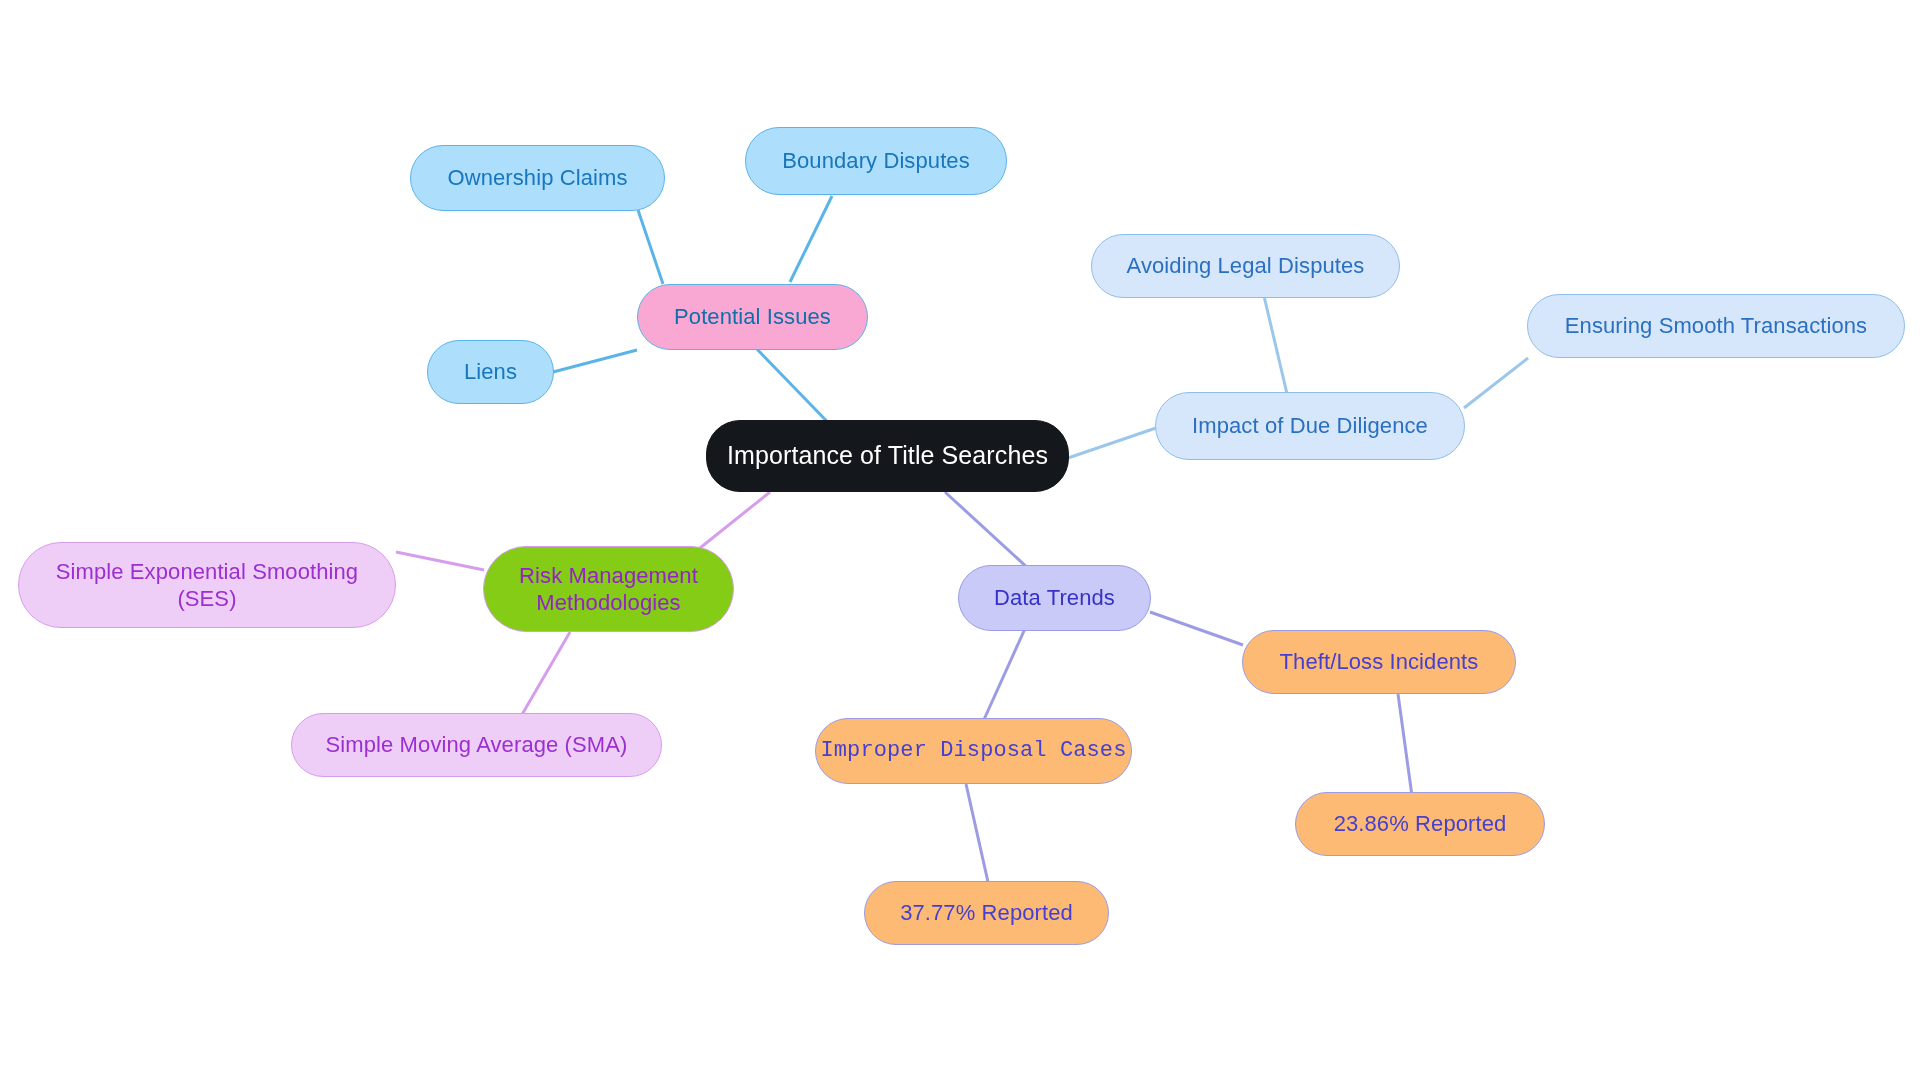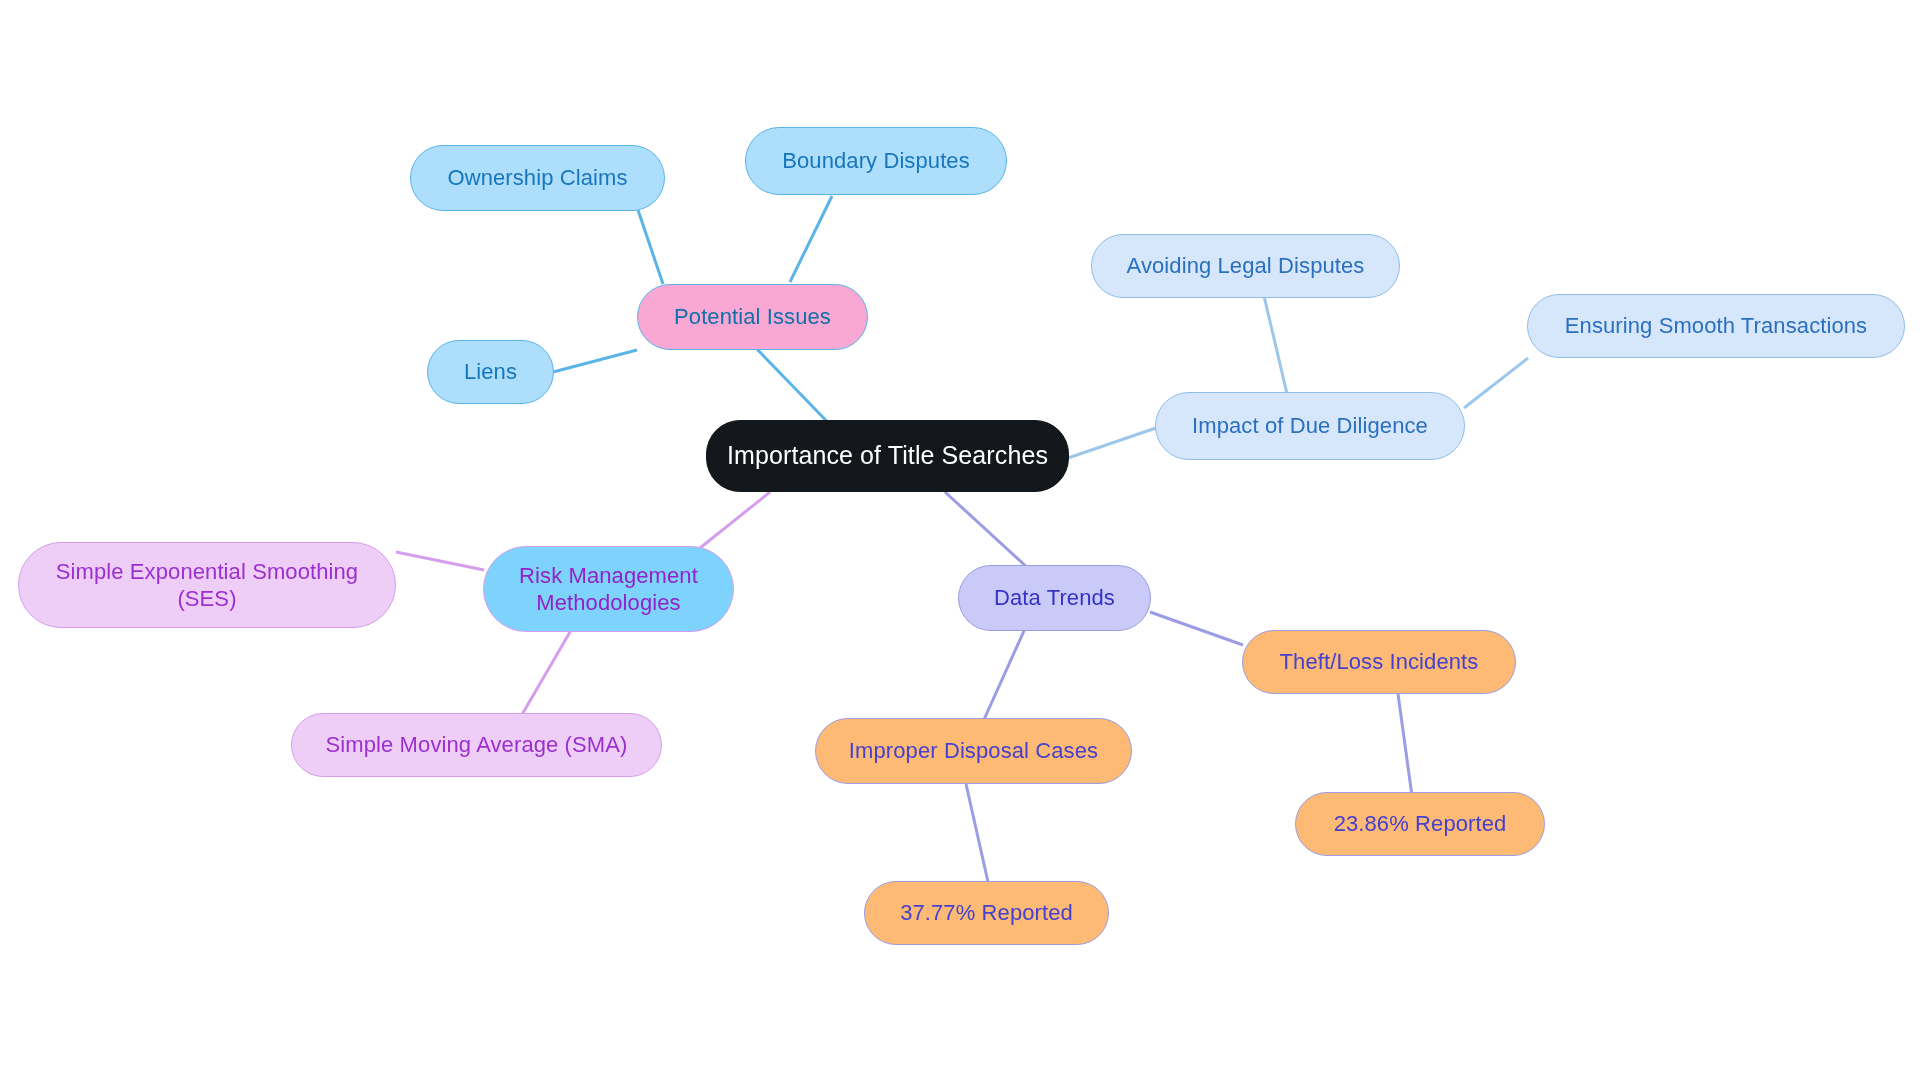--- a/index.html
+++ b/index.html
@@ -80,21 +80,21 @@
     color: #3632c6;
     font-size: 22px;
   }
   .node-leaf-c {
     background: #fdba74;
     border-color: #9b9ce4;
     color: #4540cf;
     font-size: 22px;
   }
   .node-branch-d {
-    background: #7dd3fc;
+    background: #84cc16;
     border-color: #d79ded;
     color: #9323c9;
     font-size: 22px;
   }
   .node-leaf-d {
     background: #eecdf7;
     border-color: #d79ded;
     color: #9c2fd0;
     font-size: 22px;
   }
@@ -174,21 +174,21 @@
   </div>
 
   <div class="node node-leaf-c" style="left:1242px; top:630px; width:274px; height:64px;">
     <span>Theft/Loss Incidents</span>
   </div>
 
   <div class="node node-leaf-c" style="left:1295px; top:792px; width:250px; height:64px;">
     <span>23.86% Reported</span>
   </div>
 
-  <div class="node node-leaf-c" style="left:815px; top:718px; width:317px; height:66px;">
+  <div class="node node-leaf-c" style="left:815px; top:718px; width:317px; height:66px;font-family:Liberation Mono, monospace;">
     <span>Improper Disposal Cases</span>
   </div>
 
   <div class="node node-leaf-c" style="left:864px; top:881px; width:245px; height:64px;">
     <span>37.77% Reported</span>
   </div>
 
   <div class="node node-branch-d" style="left:483px; top:546px; width:251px; height:86px; border-radius:44px;">
     <span>Risk Management
 Methodologies</span>

